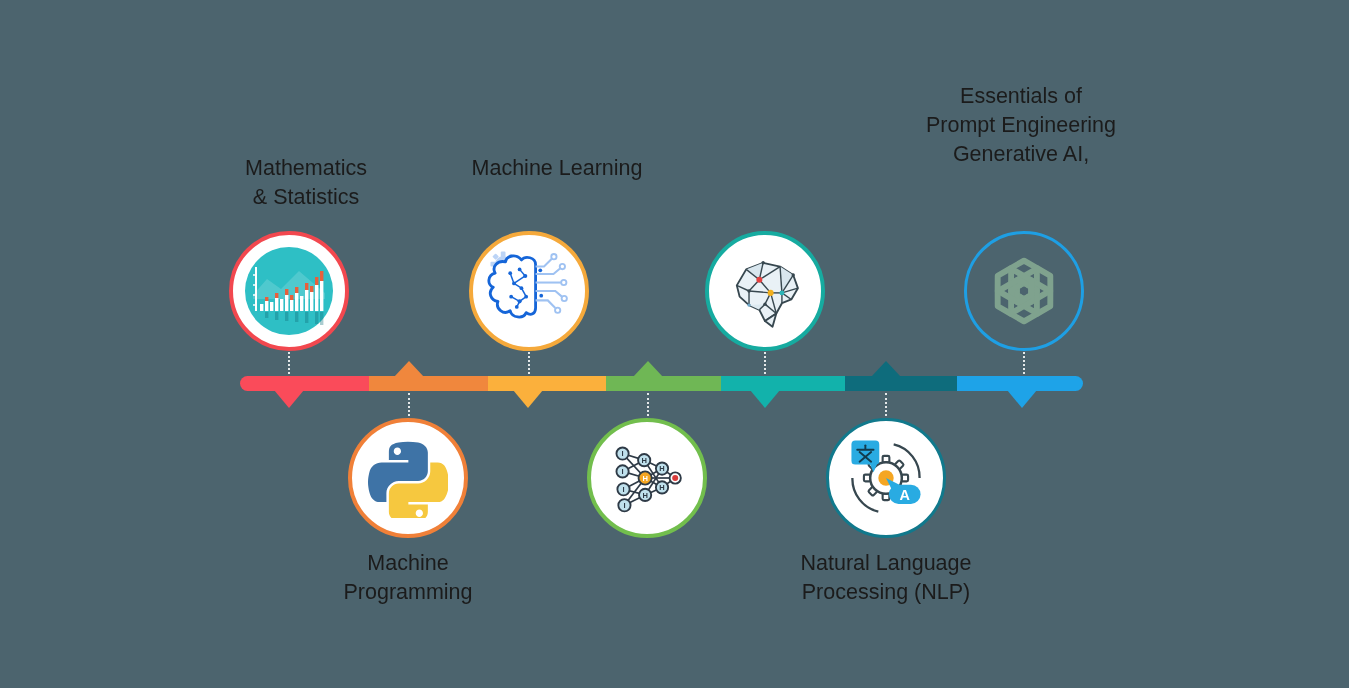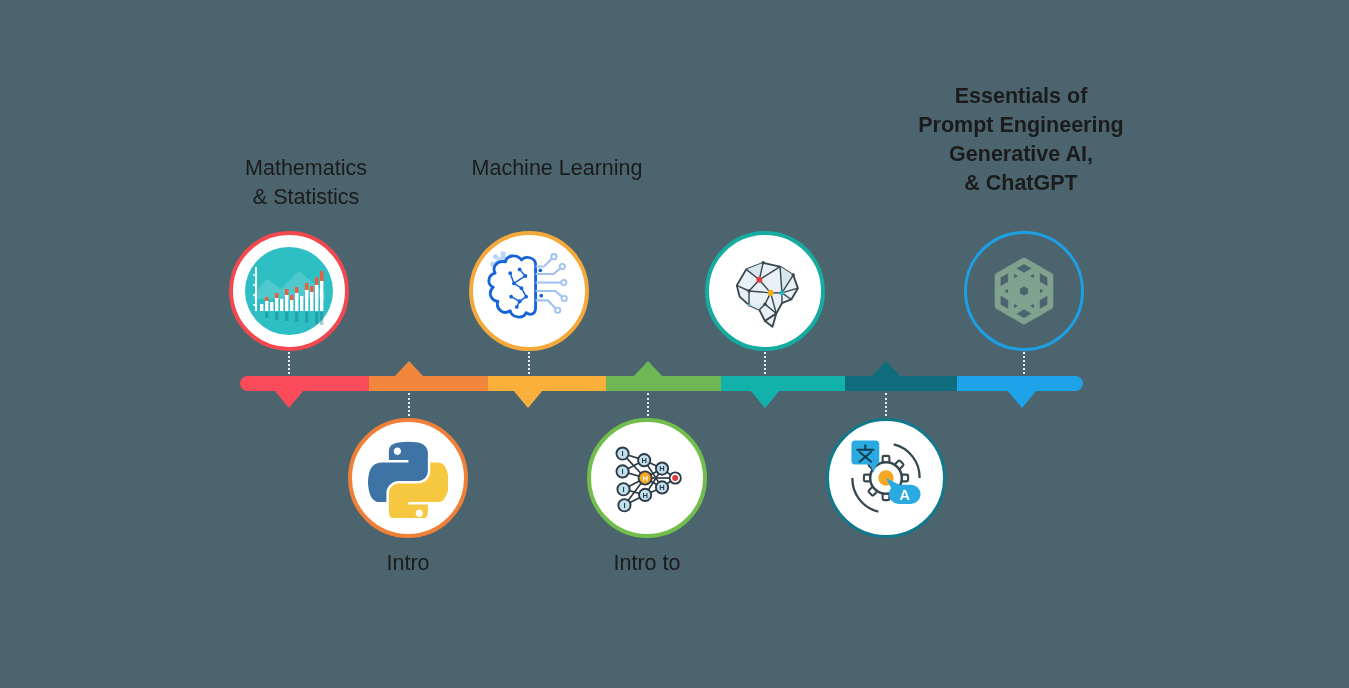--- a/index.html
+++ b/index.html
@@ -69,33 +69,36 @@
   <div class="conn bottom" style="left:647px;"></div>
   <div class="conn top" style="left:764px;"></div>
   <div class="conn bottom" style="left:885px;"></div>
   <div class="conn top" style="left:1023px;"></div>
 
   <div class="label" style="left:289px;top:154px;margin-left:17px;">
     <span>Mathematics</span>
     <span>&amp; Statistics</span>
   </div>
   <div class="label" style="left:408px;top:549px;">
-    <span>Intro</span>
+    <span>Machine</span>
+    <span>Programming</span>
   </div>
   <div class="label" style="left:557px;top:154px;">
     <span>Machine Learning</span>
   </div>
   <div class="label" style="left:647px;top:549px;">
-    <span>Intro to</span>
-  </div>
-  <div class="label" style="left:1021px;top:82px;font-weight:bold;">
+  </div>
+  <div class="label" style="left:886px;top:549px;">
+    <span>Natural Language</span>
+    <span>Processing (NLP)</span>
+  </div>
+  <div class="label" style="left:1021px;top:82px;">
     <span>Essentials of</span>
     <span>Prompt Engineering</span>
     <span>Generative AI,</span>
-    <span>&amp; ChatGPT</span>
   </div>
 
   <div class="node" style="left:229px;top:231px;border:4px solid #F2484F;">
     <svg width="100" height="100" viewBox="0 0 100 100">
       <circle cx="50" cy="50" r="44" fill="#2EBFC5"></circle>
       <polygon points="14,54 28,38 42,48 60,30 74,42 86,52 86,58 14,58" fill="rgba(255,255,255,0.16)"></polygon>
       <line x1="17" y1="26" x2="17" y2="70" stroke="#fff" stroke-width="2"></line>
       <line x1="14" y1="34" x2="17" y2="34" stroke="#fff" stroke-width="1.5"></line>
       <line x1="14" y1="44" x2="17" y2="44" stroke="#fff" stroke-width="1.5"></line>
       <line x1="14" y1="54" x2="17" y2="54" stroke="#fff" stroke-width="1.5"></line>

